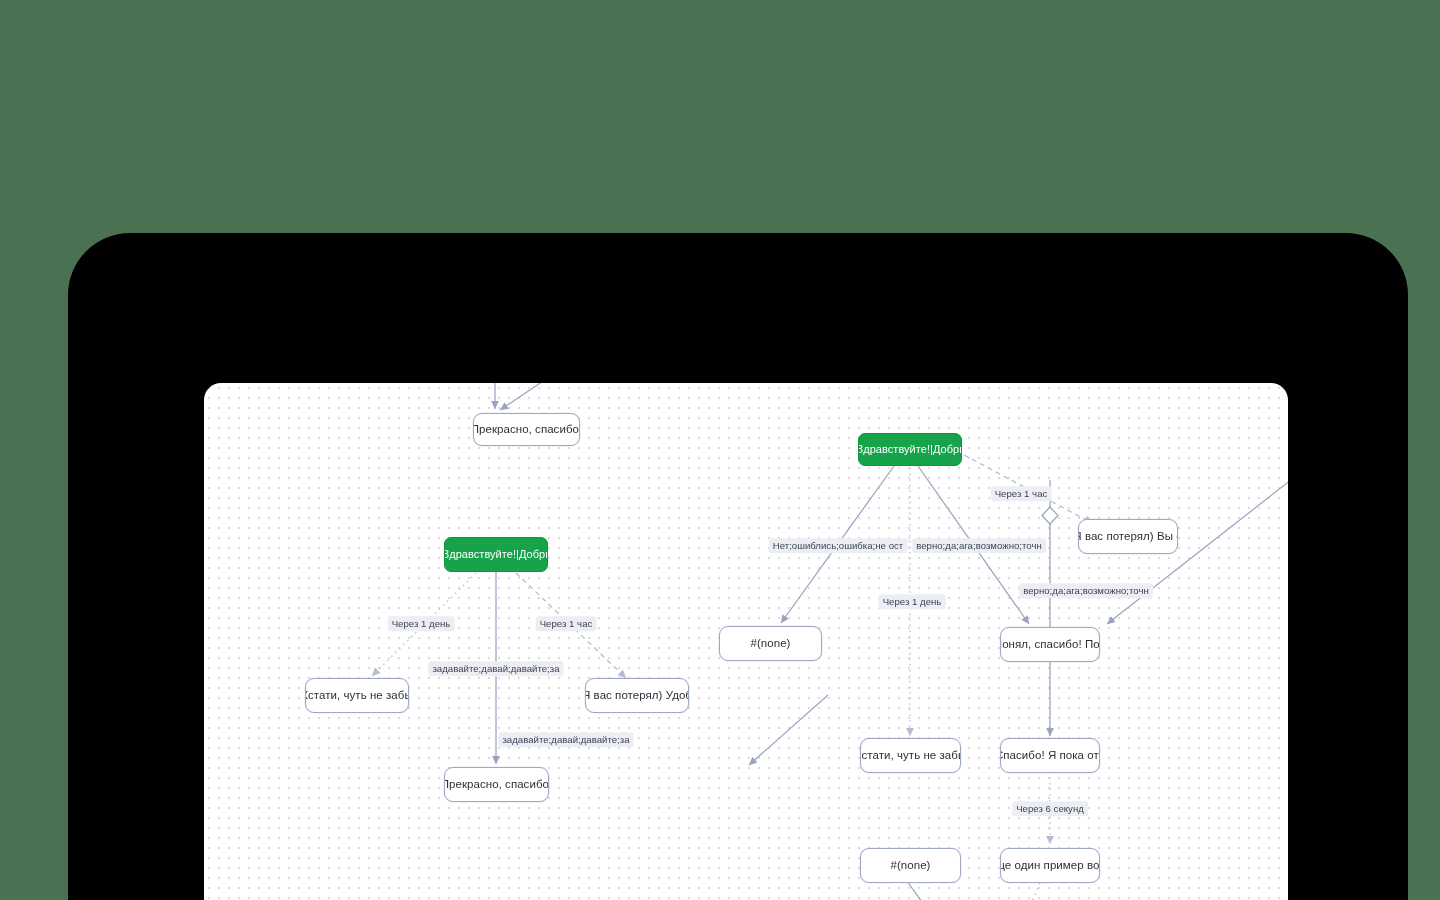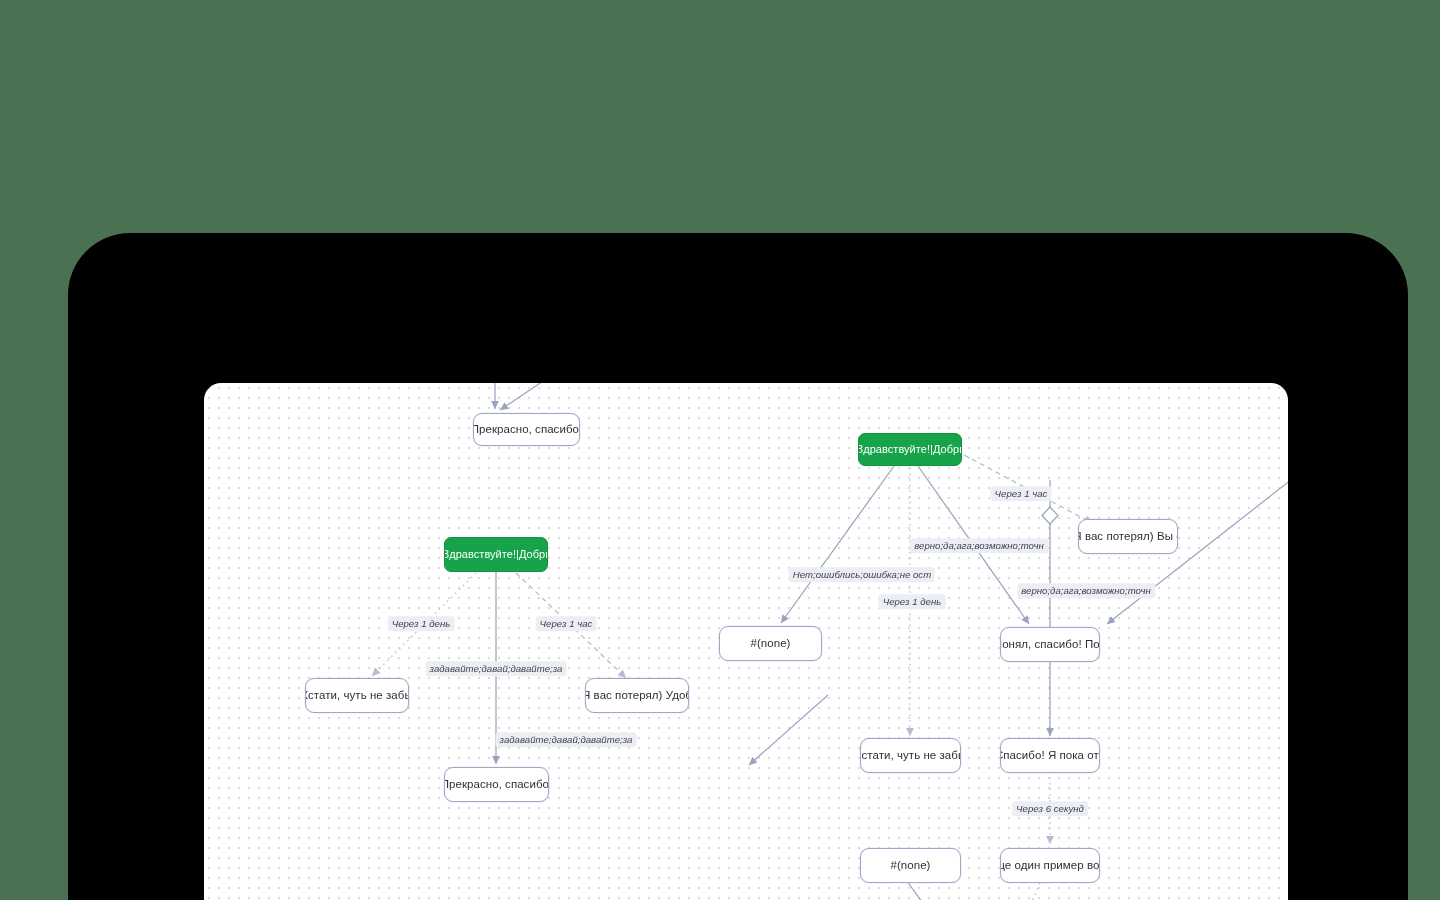--- a/index.html
+++ b/index.html
@@ -81,21 +81,20 @@
     transform: translate(-50%, -50%);
     background: #eceef4;
     color: #3d4354;
     font-size: 9.6px;
     line-height: 1;
     padding: 2.6px 4px 3.2px 4px;
     border-radius: 3px;
     white-space: nowrap;
     letter-spacing: 0.02px;
     cursor: default;
-    font-style: italic;
   }
 </style>
 </head>
 <body>
 
 <div id="scene">
 
   <div id="device-frame"></div>
 
   <div id="canvas">
@@ -182,21 +181,21 @@
         </div>
         <div class="node normal" style="left: 656px; top: 465px; width: 101px; height: 35px;">
           <span>#(none)</span>
         </div>
         <div class="node normal" style="left: 796px; top: 465px; width: 100px; height: 35px;">
           <span>Еще один пример воро</span>
         </div>
       </div>
     <div id="label-layer" style="position:absolute;left:0;top:0;width:1084px;height:560px;">
         <div class="edge-label" style="left: 817px; top: 111px;">Через 1 час</div>
-        <div class="edge-label" style="left: 658px; top: 163px; margin-top: 29px;">Нет;ошиблись;ошибка;не ост</div>
+        <div class="edge-label" style="left: 634px; top: 163px;">Нет;ошиблись;ошибка;не ост</div>
         <div class="edge-label" style="left: 775px; top: 163px;">верно;да;ага;возможно;точн</div>
         <div class="edge-label" style="left: 217px; top: 241px;">Через 1 день</div>
         <div class="edge-label" style="left: 362px; top: 241px;">Через 1 час</div>
         <div class="edge-label" style="left: 708px; top: 219px;">Через 1 день</div>
         <div class="edge-label" style="left: 882px; top: 208px;">верно;да;ага;возможно;точн</div>
         <div class="edge-label" style="left: 292px; top: 286px;">задавайте;давай;давайте;за</div>
         <div class="edge-label" style="left: 362px; top: 357px;">задавайте;давай;давайте;за</div>
         <div class="edge-label" style="left: 846px; top: 426px;">Через 6 секунд</div>
       </div>
   </div>

